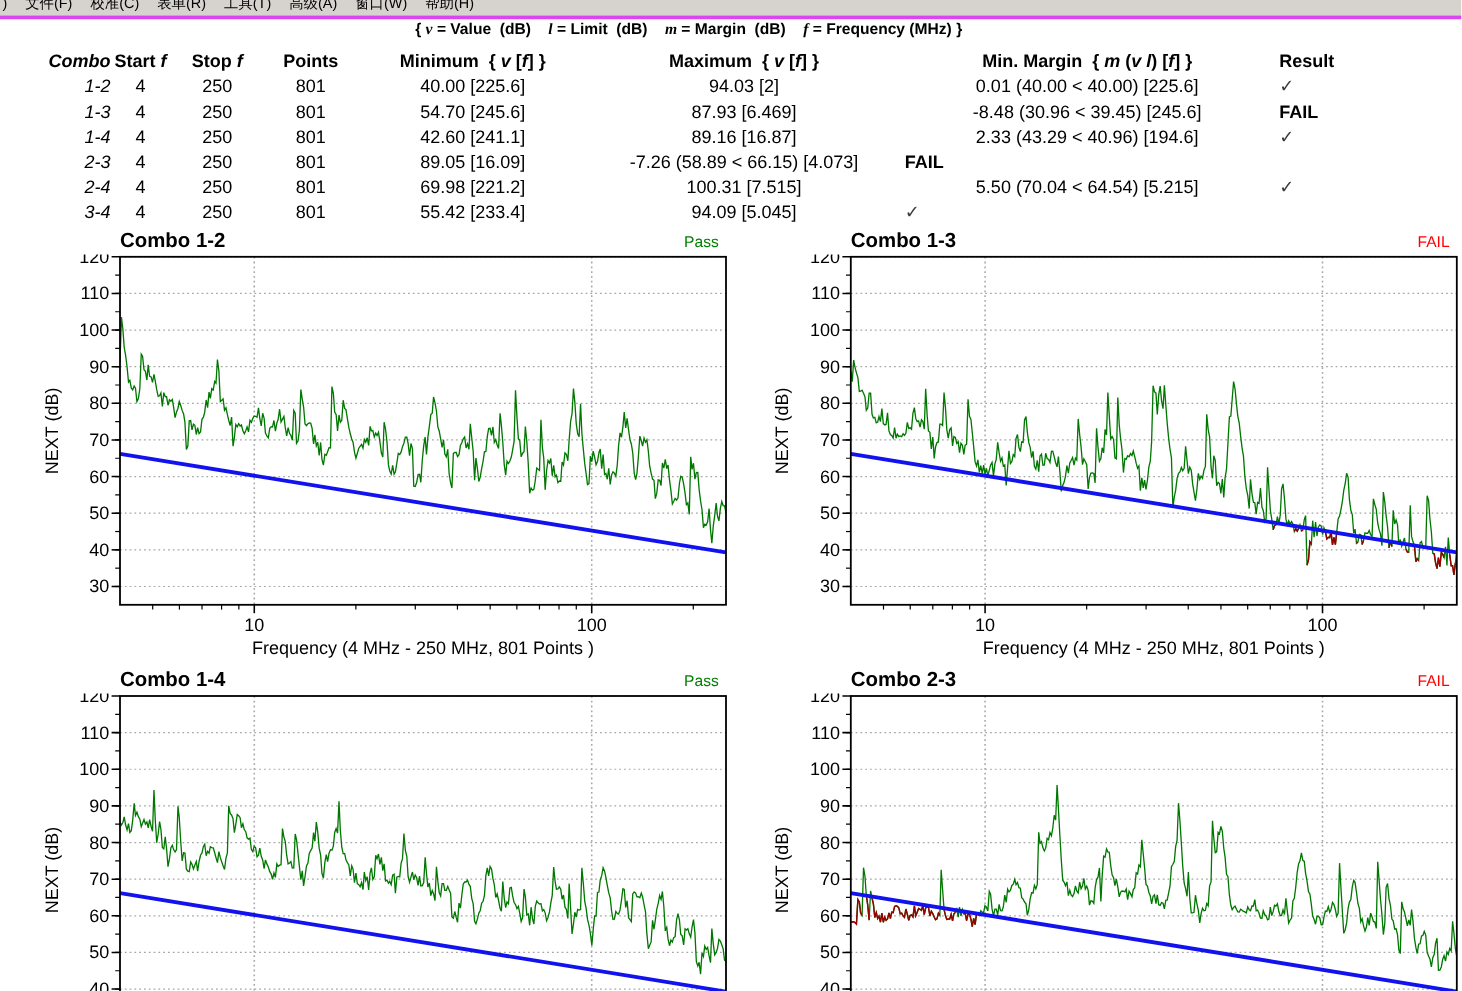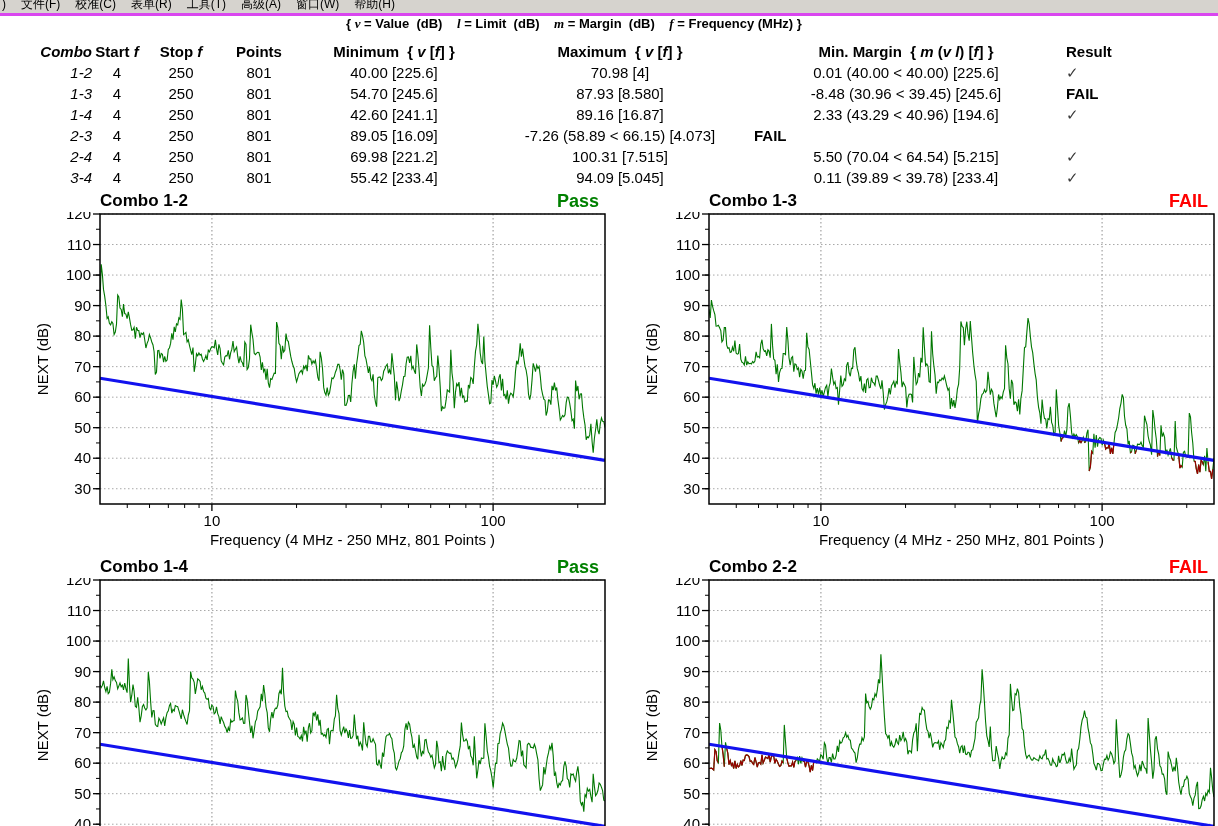--- a/index.html
+++ b/index.html
@@ -26,43 +26,43 @@
   .res-check{color:#3a3a3a;font-size:15px;}
   .res-fail{font-weight:bold;color:#000;}
 
   
   .charts{margin-top:2px;}
   .chart-row{display:flex;}
   .chart-row.second{margin-top:6px;}
   .chart-cell{width:609px;}
   .chart-head{display:flex;justify-content:space-between;align-items:center;height:22px;padding:0 10px 0 100px;}
   .chart-title{font-size:17px;font-weight:bold;}
-  .chart-status{font-size:18px;font-weight:bold;}
+  .chart-status{font-size:13px;font-weight:normal;}
   .chart-svg{display:block;}
   .chart-svg text{font-family:"Liberation Sans",sans-serif;}
 </style>
 </head>
 <body>
 
 <div class="page">
   <div class="menubar">
     <div class="menubar-inner" id="menubar-inner"><span class="menu-item">)</span><span class="menu-item">文件(F)</span><span class="menu-item">校准(C)</span><span class="menu-item">表单(R)</span><span class="menu-item">工具(T)</span><span class="menu-item">高级(A)</span><span class="menu-item">窗口(W)</span><span class="menu-item">帮助(H)</span></div>
   </div>
 
   <div class="legend">{ <i>v</i> = Value  (dB)    <i>l</i> = Limit  (dB)    <i>m</i> = Margin  (dB)    <i>f</i> = Frequency (MHz) }</div>
 
   <div class="results">
     <div class="trow thead" id="table-head"><span class="cell c-l">Combo</span><span class="cell c-r">Start <i>f</i></span><span class="cell c-r">Stop <i>f</i></span><span class="cell c-r">Points</span><span class="cell c-r">Minimum  { <i>v</i> [<i>f</i>] }</span><span class="cell c-r">Maximum  { <i>v</i> [<i>f</i>] }</span><span class="cell c-r">Min. Margin  { <i>m</i> (<i>v</i> <i>l</i>) [<i>f</i>] }</span><span class="cell c-res">Result</span></div>
     <div id="table-body">
-        <div class="trow"><span class="cell c-l">1-2</span><span class="cell c-r">4</span><span class="cell c-r">250</span><span class="cell c-r">801</span><span class="cell c-r">40.00 [225.6]</span><span class="cell c-r">70.98 [4]</span><span class="cell c-r">0.01 (40.00 &lt; 40.00) [225.6]</span><span class="cell c-res res-check">✓</span></div>
-        <div class="trow"><span class="cell c-l">1-3</span><span class="cell c-r">4</span><span class="cell c-r">250</span><span class="cell c-r">801</span><span class="cell c-r">54.70 [245.6]</span><span class="cell c-r">87.93 [8.580]</span><span class="cell c-r">-8.48 (30.96 &lt; 39.45) [245.6]</span><span class="cell c-res res-fail">FAIL</span></div>
+        <div class="trow"><span class="cell c-l">1-2</span><span class="cell c-r">4</span><span class="cell c-r">250</span><span class="cell c-r">801</span><span class="cell c-r">40.00 [225.6]</span><span class="cell c-r">94.03 [2]</span><span class="cell c-r">0.01 (40.00 &lt; 40.00) [225.6]</span><span class="cell c-res res-check">✓</span></div>
+        <div class="trow"><span class="cell c-l">1-3</span><span class="cell c-r">4</span><span class="cell c-r">250</span><span class="cell c-r">801</span><span class="cell c-r">54.70 [245.6]</span><span class="cell c-r">87.93 [6.469]</span><span class="cell c-r">-8.48 (30.96 &lt; 39.45) [245.6]</span><span class="cell c-res res-fail">FAIL</span></div>
         <div class="trow"><span class="cell c-l">1-4</span><span class="cell c-r">4</span><span class="cell c-r">250</span><span class="cell c-r">801</span><span class="cell c-r">42.60 [241.1]</span><span class="cell c-r">89.16 [16.87]</span><span class="cell c-r">2.33 (43.29 &lt; 40.96) [194.6]</span><span class="cell c-res res-check">✓</span></div>
         <div class="trow"><span class="cell c-l">2-3</span><span class="cell c-r">4</span><span class="cell c-r">250</span><span class="cell c-r">801</span><span class="cell c-r">89.05 [16.09]</span><span class="cell c-r">-7.26 (58.89 &lt; 66.15) [4.073]</span><span class="cell c-res res-fail">FAIL</span></div>
         <div class="trow"><span class="cell c-l">2-4</span><span class="cell c-r">4</span><span class="cell c-r">250</span><span class="cell c-r">801</span><span class="cell c-r">69.98 [221.2]</span><span class="cell c-r">100.31 [7.515]</span><span class="cell c-r">5.50 (70.04 &lt; 64.54) [5.215]</span><span class="cell c-res res-check">✓</span></div>
-        <div class="trow"><span class="cell c-l">3-4</span><span class="cell c-r">4</span><span class="cell c-r">250</span><span class="cell c-r">801</span><span class="cell c-r">55.42 [233.4]</span><span class="cell c-r">94.09 [5.045]</span><span class="cell c-r">0.11 (39.89 &lt; 39.78) [233.4]</span><span class="cell c-res res-check">✓</span></div>
+        <div class="trow"><span class="cell c-l">3-4</span><span class="cell c-r">4</span><span class="cell c-r">250</span><span class="cell c-r">801</span><span class="cell c-r">55.42 [233.4]</span><span class="cell c-r">94.09 [5.045]</span><span class="cell c-res res-check">✓</span></div>
       </div>
   </div>
 
   <div class="charts" id="charts">
     <div class="chart-row first" id="chart-row-0">
   <div class="chart-cell">
     <div class="chart-head">
       <span class="chart-title">Combo 1-2</span>
       <span class="chart-status" style="color: rgb(0, 128, 0);">Pass</span>
     </div>
@@ -325,21 +325,21 @@
             <line x1="465.84857644442025" y1="292" x2="465.84857644442025" y2="296" stroke="#000" stroke-width="1"></line>
             <line x1="480.2326241460759" y1="292" x2="480.2326241460759" y2="296" stroke="#000" stroke-width="1"></line>
             <line x1="577.7489831745859" y1="292" x2="577.7489831745859" y2="296" stroke="#000" stroke-width="1"></line>
             <text x="352.5" y="333" text-anchor="middle" font-size="15">Frequency (4 MHz - 250 MHz, 801 Points )</text>
             <text transform="translate(48 147) rotate(-90)" text-anchor="middle" font-size="15">NEXT (dB)</text>
           </svg>
   </div>
 
   <div class="chart-cell">
     <div class="chart-head">
-      <span class="chart-title">Combo 2-2</span>
+      <span class="chart-title">Combo 2-3</span>
       <span class="chart-status" style="color: rgb(255, 0, 0);">FAIL</span>
     </div>
     <svg class="chart-svg" width="608" height="338" xmlns="http://www.w3.org/2000/svg">
             <clipPath id="clip3">
               <rect x="100" y="2" width="505" height="290"></rect>
             </clipPath>
             <line x1="100" y1="2" x2="605" y2="2" stroke="#a8a8a8" stroke-width="1" stroke-dasharray="1.5 2.5"></line>
             <line x1="100" y1="32.526315789473685" x2="605" y2="32.526315789473685" stroke="#a8a8a8" stroke-width="1" stroke-dasharray="1.5 2.5"></line>
             <line x1="100" y1="63.05263157894737" x2="605" y2="63.05263157894737" stroke="#a8a8a8" stroke-width="1" stroke-dasharray="1.5 2.5"></line>
             <line x1="100" y1="93.57894736842105" x2="605" y2="93.57894736842105" stroke="#a8a8a8" stroke-width="1" stroke-dasharray="1.5 2.5"></line>

